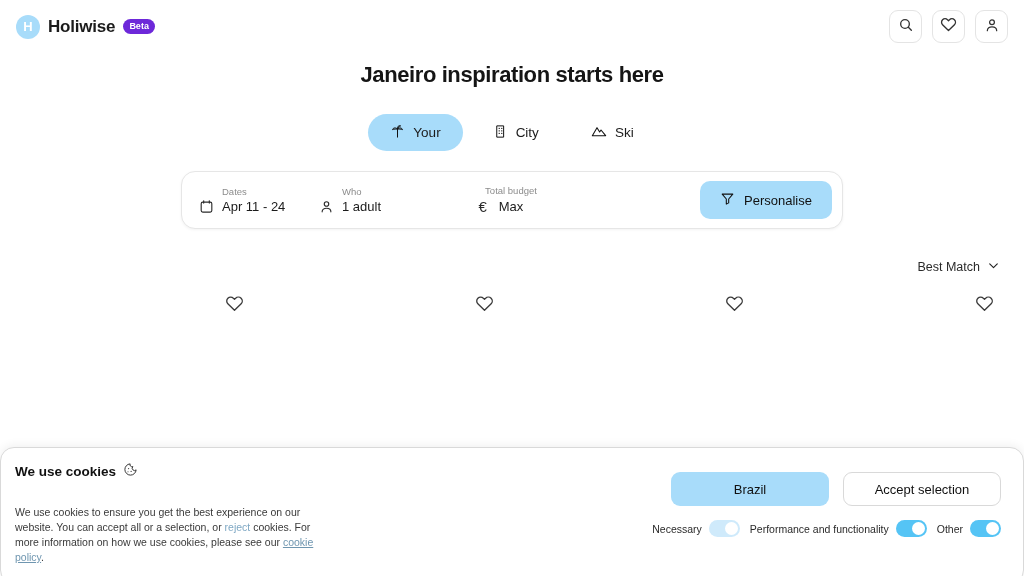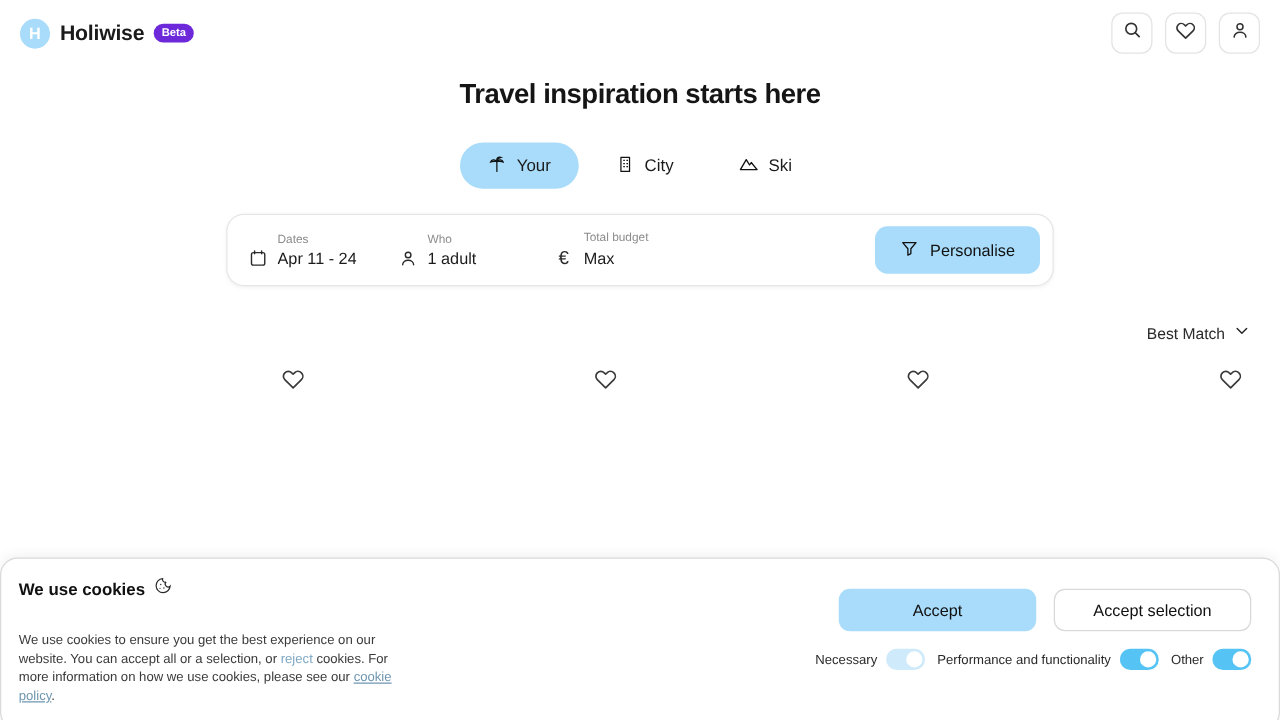--- a/index.html
+++ b/index.html
@@ -125,21 +125,21 @@
   .sb-field {
     display: flex;
     flex-direction: column;
     justify-content: center;
     cursor: pointer;
     padding-right: 8px;
   }
   .sb-f1 { width: 152px; }
   .sb-f2 { width: 120px; }
   .sb-f3 { width: 125px; }
-  .sb-f4 { width: 120px; }
+  .sb-f4 { width: 120px; align-items: center; }
   .sb-label {
     font-size: 9.5px;
     color: #8c8c8c;
     margin-left: 24px;
     margin-bottom: 2px;
   }
   .sb-value-row {
     display: flex;
     align-items: center;
     gap: 8px;
@@ -365,21 +365,21 @@
         <svg width="16" height="16" viewBox="0 0 24 24" fill="none" stroke="#333" stroke-width="1.9" stroke-linecap="round">
           <circle cx="12" cy="8" r="3.6"></circle>
             <path d="M5 20.5c0-3.6 3.2-5.8 7-5.8s7 2.2 7 5.8"></path>
         </svg>
       </span>
     </div>
   </div>
 </div>
 
 <div class="hero">
-  <div class="hero-title">Travel inspiration starts here</div>
+  <div class="hero-title">Janeiro inspiration starts here</div>
 </div>
 
 <div class="tabs">
   <button class="tab active">
     <span>
       <svg width="15" height="15" viewBox="0 0 24 24" fill="none" stroke="#111" stroke-width="1.6" stroke-linecap="round">
         <path d="M12 8v13"></path>
           <path d="M12 8c-3-3-7-2-8 1 3-1.5 5.5-.5 8-1Z"></path>
         <path d="M12 8c3-3 7-2 8 1-3-1.5-5.5-.5-8-1Z"></path>
           <path d="M12 8c-1-4 2-6 5-5-2.5.5-4 2.3-5 5Z"></path>
@@ -565,21 +565,21 @@
         </svg>
       </span>
     </div>
     <div class="cookie-text">
       <span>We use cookies to ensure you get the best experience on our website. You can accept all or a selection, or </span><span class="link-reject">reject</span><span> cookies. For more information on how we use cookies, please see our </span><span class="link-policy">cookie policy</span><span>.</span>
     </div>
   </div>
 
   <div class="cookie-right">
     <div class="cookie-buttons">
-      <button class="btn-accept">Accept</button>
+      <button class="btn-accept">Brazil</button>
       <button class="btn-accept-selection">Accept selection</button>
     </div>
     <div class="toggles">
       <div class="toggle-item">
         <span class="toggle-label">Necessary</span>
         <span class="switch disabled">
             <span class="knob"></span>
           </span>
       </div>
       <div class="toggle-item">

